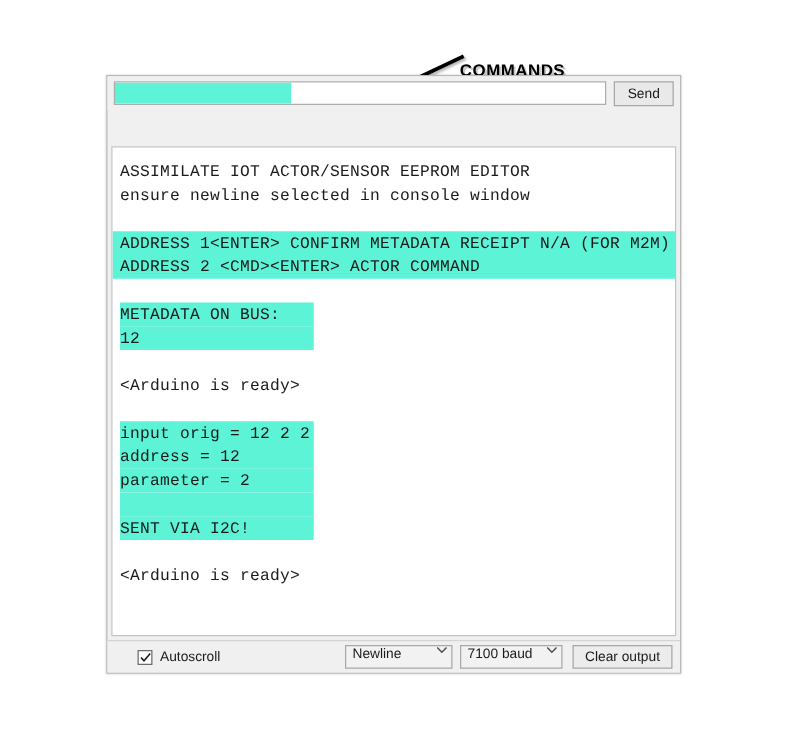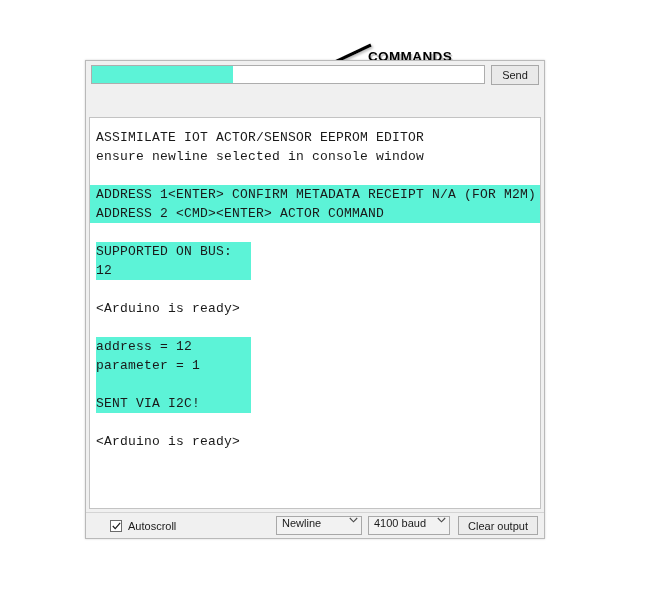--- a/index.html
+++ b/index.html
@@ -225,27 +225,28 @@
       <div class="send-btn">Send</div>
     </div>
 
     <div class="console" id="console-output">
         <div class="cline">ASSIMILATE IOT ACTOR/SENSOR EEPROM EDITOR</div>
         <div class="cline">ensure newline selected in console window</div>
         <div class="cline blank"></div>
         <div class="cline hl-full">ADDRESS 1&lt;ENTER&gt; CONFIRM METADATA RECEIPT N/A (FOR M2M)</div>
         <div class="cline hl-full">ADDRESS 2 &lt;CMD&gt;&lt;ENTER&gt; ACTOR COMMAND</div>
         <div class="cline blank"></div>
-        <div class="cline"><span class="hl-inline" style="min-width: 155px;">SUPPORTED ON BUS:</span></div>
+        <div class="cline"><span class="hl-inline" style="min-width: 155px;">METADATA ON BUS:</span></div>
         <div class="cline"><span class="hl-inline" style="min-width: 155px;">12</span></div>
         <div class="cline blank"></div>
         <div class="cline">&lt;Arduino is ready&gt;</div>
         <div class="cline blank"></div>
+        <div class="cline"><span class="hl-inline" style="min-width: 155px;">input orig = 12 2 2</span></div>
         <div class="cline"><span class="hl-inline" style="min-width: 155px;">address = 12</span></div>
-        <div class="cline"><span class="hl-inline" style="min-width: 155px;">parameter = 1</span></div>
+        <div class="cline"><span class="hl-inline" style="min-width: 155px;">parameter = 2</span></div>
         <div class="cline"><span class="hl-inline" style="min-width: 155px;"> </span></div>
         <div class="cline"><span class="hl-inline" style="min-width: 155px;">SENT VIA I2C!</span></div>
         <div class="cline blank"></div>
         <div class="cline">&lt;Arduino is ready&gt;</div>
       </div>
 
     <div class="statusbar">
       <span class="chk-wrap">
         <span class="chk">
           <svg width="9" height="8" viewBox="0 0 9 8">
@@ -260,21 +261,21 @@
       <span class="select" id="newline-select">
         <span class="sv">Newline</span>
         <span class="caret">
           <svg width="9" height="6" viewBox="0 0 9 6">
               <path d="M0.8 1 L4.5 4.8 L8.2 1" fill="none" stroke="#4a4a4a" stroke-width="1.1"></path>
             </svg>
         </span>
       </span>
 
       <span class="select" id="baud-select">
-        <span class="sv">4100 baud</span>
+        <span class="sv">7100 baud</span>
         <span class="caret">
           <svg width="9" height="6" viewBox="0 0 9 6">
               <path d="M0.8 1 L4.5 4.8 L8.2 1" fill="none" stroke="#4a4a4a" stroke-width="1.1"></path>
             </svg>
         </span>
       </span>
 
       <span class="clear-btn">Clear output</span>
     </div>
 

